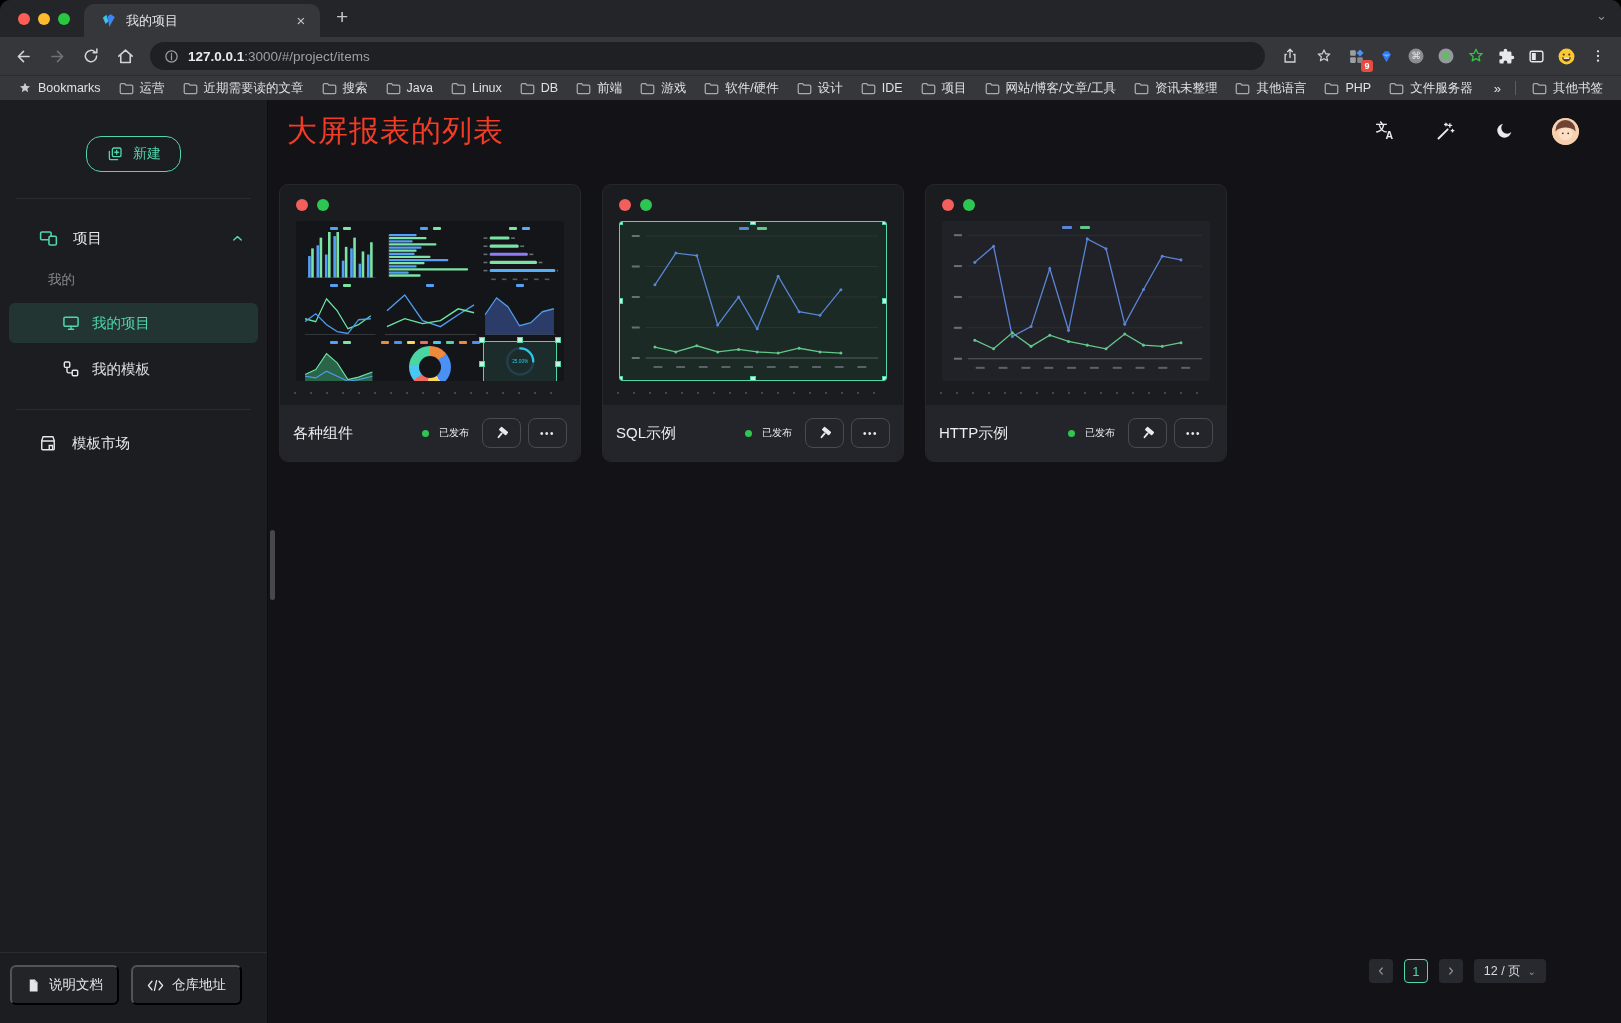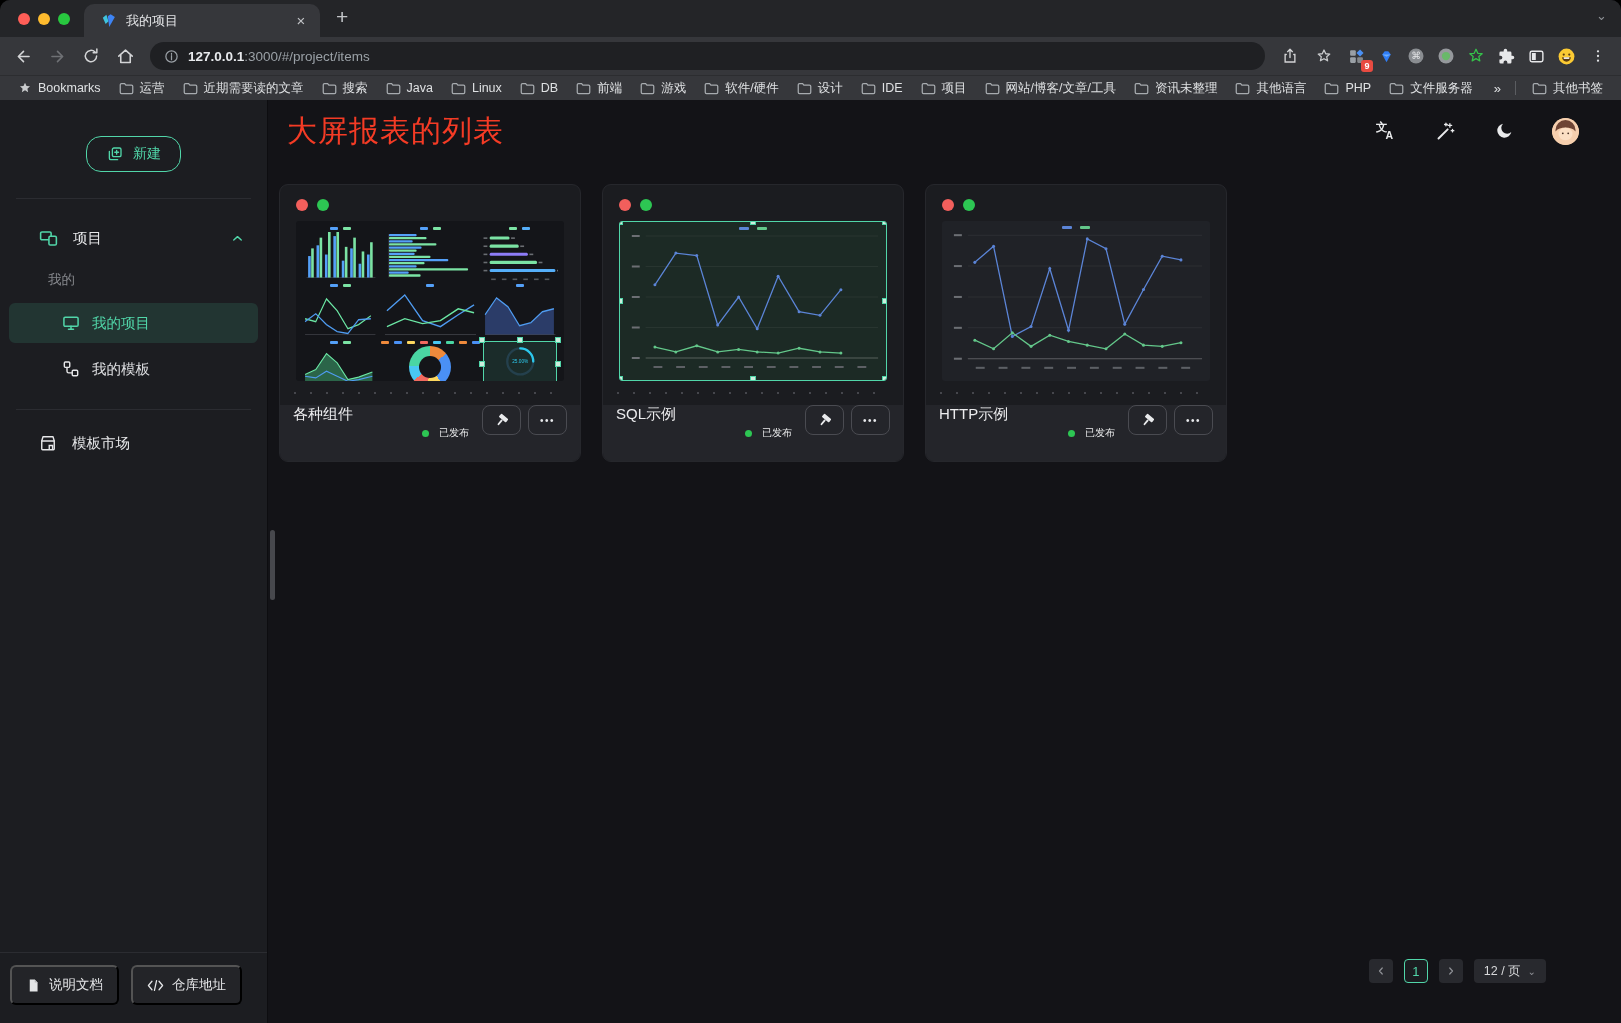--- a/index.html
+++ b/index.html
@@ -67,21 +67,21 @@
     display:flex; flex-direction:column; overflow:hidden; }
   .card-dots { display:flex; gap:9px; padding:14px 16px 10px; }
   .cdot { width:12px; height:12px; border-radius:50%; }
   .preview { margin:0 16px; height:160px; border-radius:3px; position:relative; overflow:hidden; }
   .preview.p-grid { background:#141519; }
   .preview.p-line { background:#202227; }
   .preview.p-line.selected { background:#1c2a25; border:1px solid #51d6a9; }
   .handle { position:absolute; width:6px; height:6px; background:#cdeede; border:1px solid #51d6a9; z-index:3; }
   .dotted { margin:11px 14px 0; height:2px; flex:none;
     background:repeating-linear-gradient(90deg,#45464c 0 2px,transparent 2px 16px); }
-  .card-footer { margin-top:auto; background:#24252a; height:56px; display:flex; 
+  .card-footer { margin-top:auto; background:#24252a; height:56px; display:flex; align-items:center;
     padding:0 13px; gap:7px; }
   .card-title { color:#ececee; font-size:15px; flex:1; }
   .status { display:flex; align-items:center; gap:10px; color:#e8e9ea; font-size:10px; margin-right:6px; }
   .status-dot { width:7px; height:7px; border-radius:50%; background:#2dc653; }
   .cfbtn { width:39px; height:30px; border:1px solid #4a4b51; border-radius:8px; background:transparent;
     display:flex; align-items:center; justify-content:center; color:#e8e9eb; }
   .more-glyph { font-size:10px; letter-spacing:1.5px; color:#e8e9eb; }
 
   .grid9 { position:absolute; inset:0; display:grid; grid-template-columns:1fr 1fr 1fr;
     grid-template-rows:1fr 1fr 1fr; gap:2px; padding:5px 6px; }

